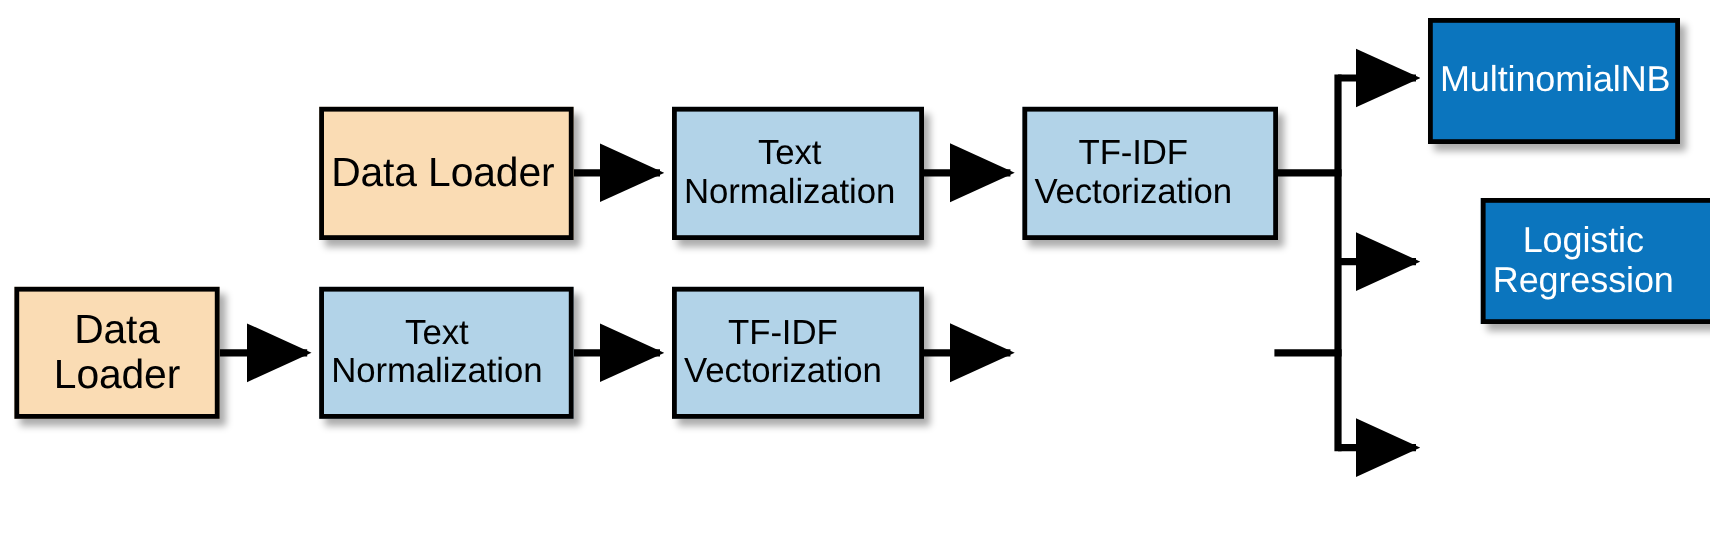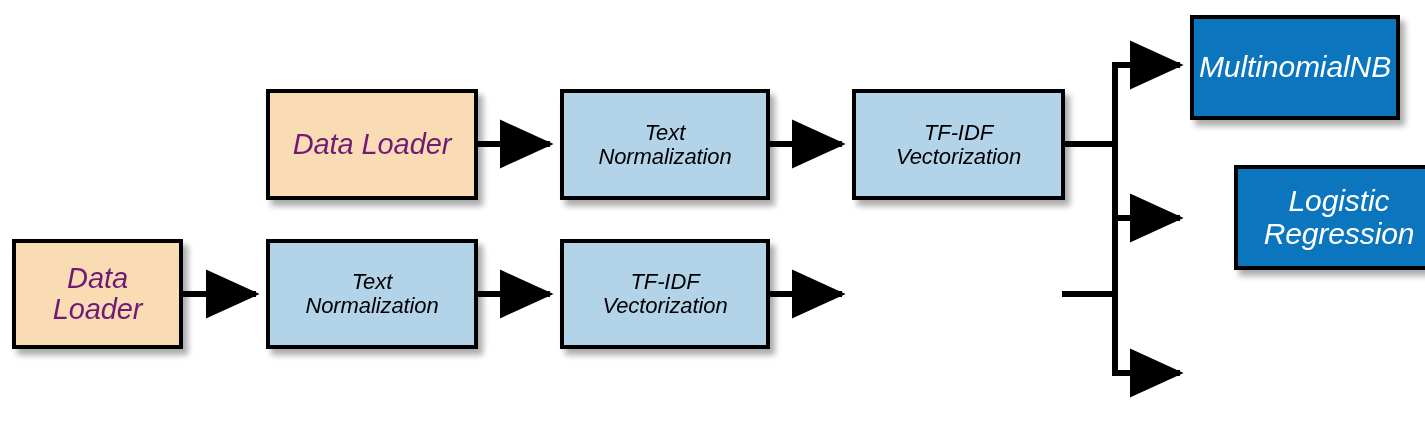--- a/index.html
+++ b/index.html
@@ -25,42 +25,41 @@
     width: 1425px;
     height: 448px;
     pointer-events: none;
   }
   .node {
     position: absolute;
     box-sizing: border-box;
     border: 4px solid #000000;
     display: flex;
     align-items: center;
-    justify-content: center;
+    justify-content: flex-start;
     text-align: center;
     line-height: 1.08;
     letter-spacing: -0.1px;
     box-shadow: 5px 6px 6px rgba(0,0,0,0.33);
     z-index: 3;
-    font-style: italic;
   }
   .node-label {
     display: block;
     white-space: pre-line;
     padding: 0 6px;
   }
   .node.loader {
     background: #fadcb4;
-    color: #701a75;
-    font-size: 29px;
+    color: #000000;
+    font-size: 34px;
   }
   .node.stage {
     background: #b2d3e8;
     color: #000000;
-    font-size: 22px;
+    font-size: 29px;
   }
   .node.model {
     background: #0b75be;
     color: #ffffff;
     font-size: 30px;
   }
 </style>
 </head>
 <body>
 

